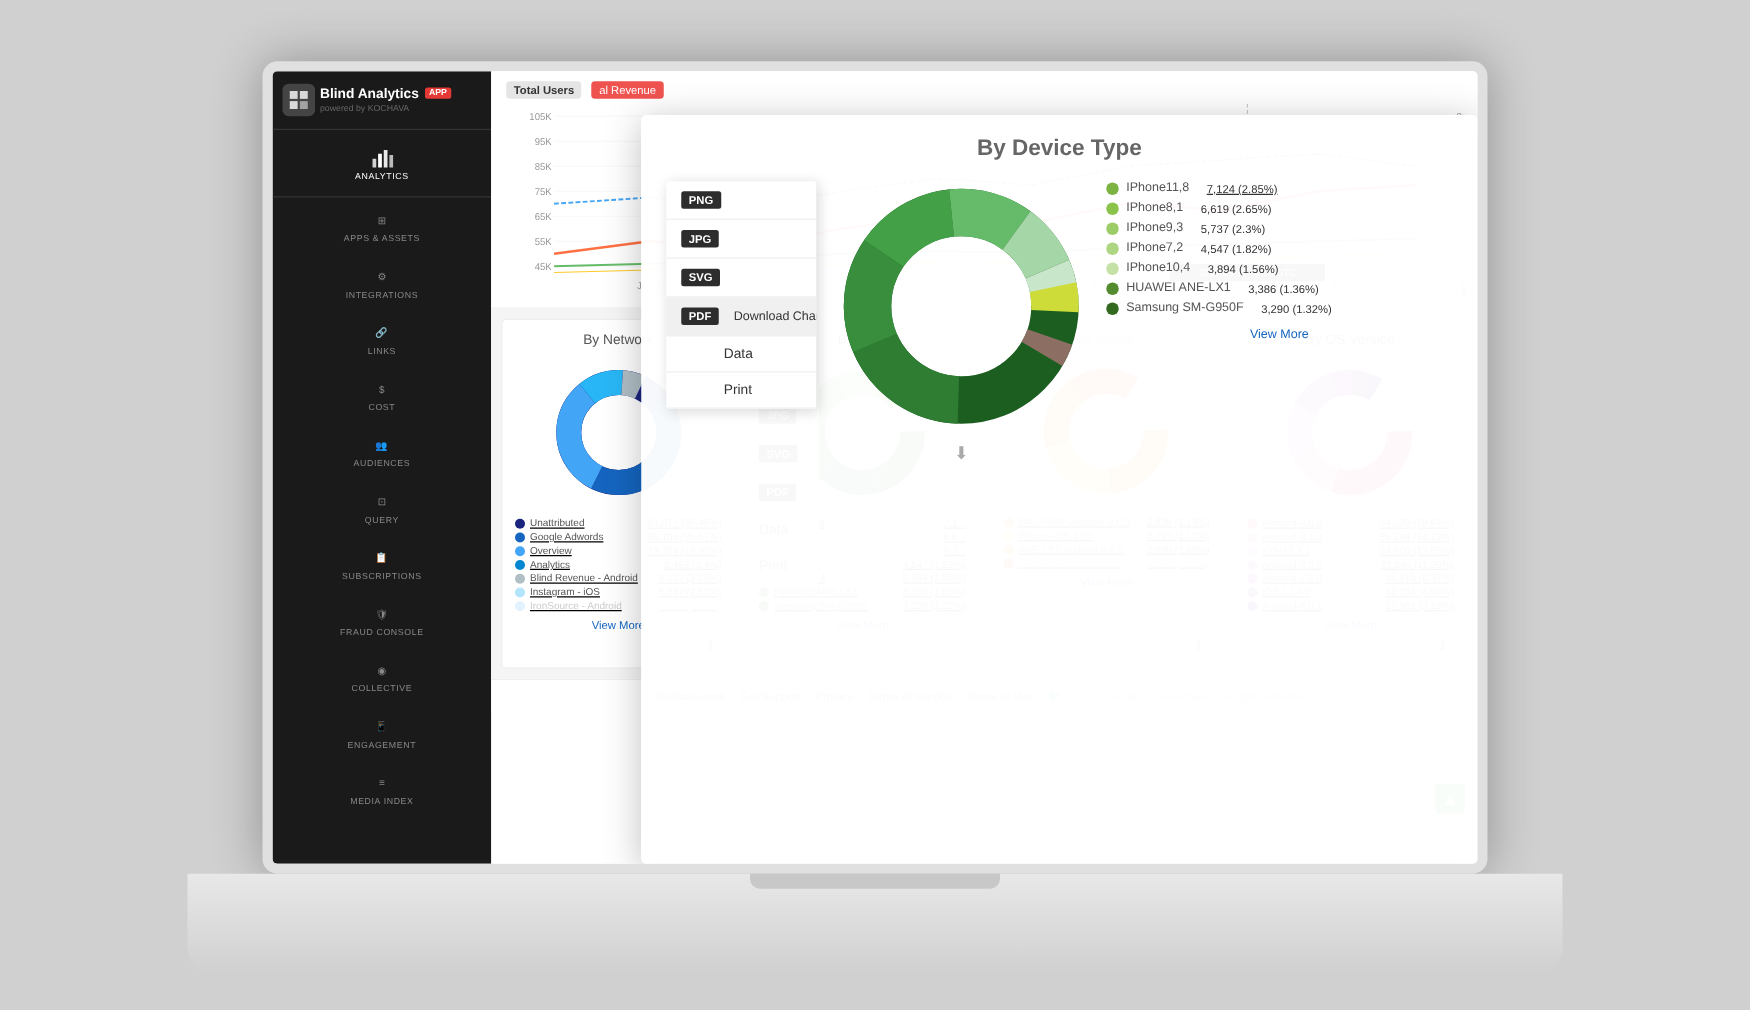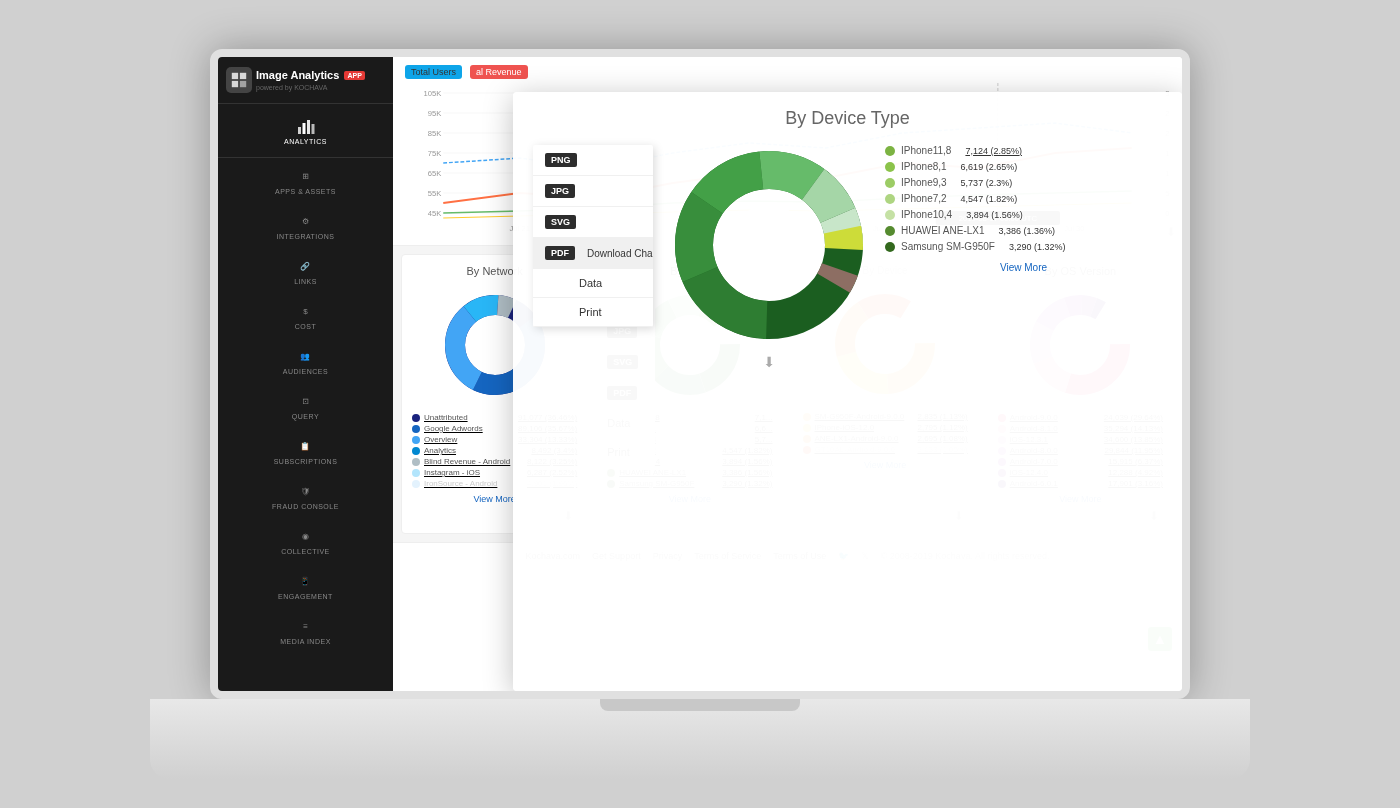--- a/index.html
+++ b/index.html
@@ -364,21 +364,21 @@
             <div class="logo-icon">
               <svg viewBox="0 0 20 20" fill="none">
                 <rect x="2" y="2" width="7" height="7" fill="#fff" opacity="0.8"></rect>
                 <rect x="11" y="2" width="7" height="7" fill="#fff" opacity="0.8"></rect>
                 <rect x="2" y="11" width="7" height="7" fill="#fff" opacity="0.8"></rect>
                 <rect x="11" y="11" width="7" height="7" fill="#fff" opacity="0.5"></rect>
               </svg>
             </div>
             <div>
               <div class="logo-text">
-                <span>Image Analytics</span>
+                <span>Blind Analytics</span>
                 <span class="app-badge">APP</span>
               </div>
               <div class="logo-sub">powered by KOCHAVA</div>
             </div>
           </div>
         </div>
 
         <div class="sidebar-section">
           <div class="sidebar-icon-item active">
             <div class="icon-box">
@@ -439,21 +439,21 @@
             <div class="icon-box">≡</div>
             <span class="icon-label">MEDIA INDEX</span>
           </div>
         </div>
       </div>
 
       <div class="main-content">
 
         <div style="background:#fff;padding:8px 12px;border-bottom:1px solid #eee;position:relative;">
           <div style="display:flex;gap:8px;align-items:center;margin-bottom:4px;">
-            <span style="font-size:9px;color:#333;background:#0ea5e9;padding:2px 6px;border-radius:3px;">Total Users</span>
+            <span style="font-size:9px;color:#333;background:#e5e5e5;padding:2px 6px;border-radius:3px;font-weight:bold;">Total Users</span>
             <span style="font-size:9px;color:#fff;background:#ef5350;padding:2px 6px;border-radius:3px;">al Revenue</span>
           </div>
           
           <svg width="100%" height="150" viewBox="0 0 800 150" preserveAspectRatio="none">
 
             <line x1="40" y1="10" x2="800" y2="10" stroke="#f0f0f0" stroke-width="0.5"></line>
             <line x1="40" y1="30" x2="800" y2="30" stroke="#f0f0f0" stroke-width="0.5"></line>
             <line x1="40" y1="50" x2="800" y2="50" stroke="#f0f0f0" stroke-width="0.5"></line>
             <line x1="40" y1="70" x2="800" y2="70" stroke="#f0f0f0" stroke-width="0.5"></line>
             <line x1="40" y1="90" x2="800" y2="90" stroke="#f0f0f0" stroke-width="0.5"></line>
@@ -736,21 +736,21 @@
         <div class="scroll-top">▲</div>
       </div>
 
     </div>
 
     <div style="position:absolute;top:0;left:175px;right:0;bottom:0;z-index:300;pointer-events:none;">
 
       <div style="position:absolute;top:35px;left:120px;right:0;bottom:0;background:rgba(255,255,255,0.97);box-shadow:0 5px 30px rgba(0,0,0,0.25);border-radius:4px;overflow:hidden;">
         <div style="padding:16px 20px;">
 
-          <h2 style="text-align:center;font-size:18px;color:#666;font-weight:400;margin-bottom:16px;">By Device Type</h2>
+          <h2 style="text-align:center;font-size:18px;color:#666;font-weight:700;margin-bottom:16px;">By Device Type</h2>
 
           <div style="display:flex;gap:16px;align-items:flex-start;">
 
             <div style="flex-shrink:0;">
               <div class="context-menu" style="width:70px;">
                 <div class="context-menu-item" style="pointer-events:all;">
                     <span class="format-badge">PNG</span>
                   </div>
                 <div class="context-menu-item" style="pointer-events:all;">
                     <span class="format-badge">JPG</span>

